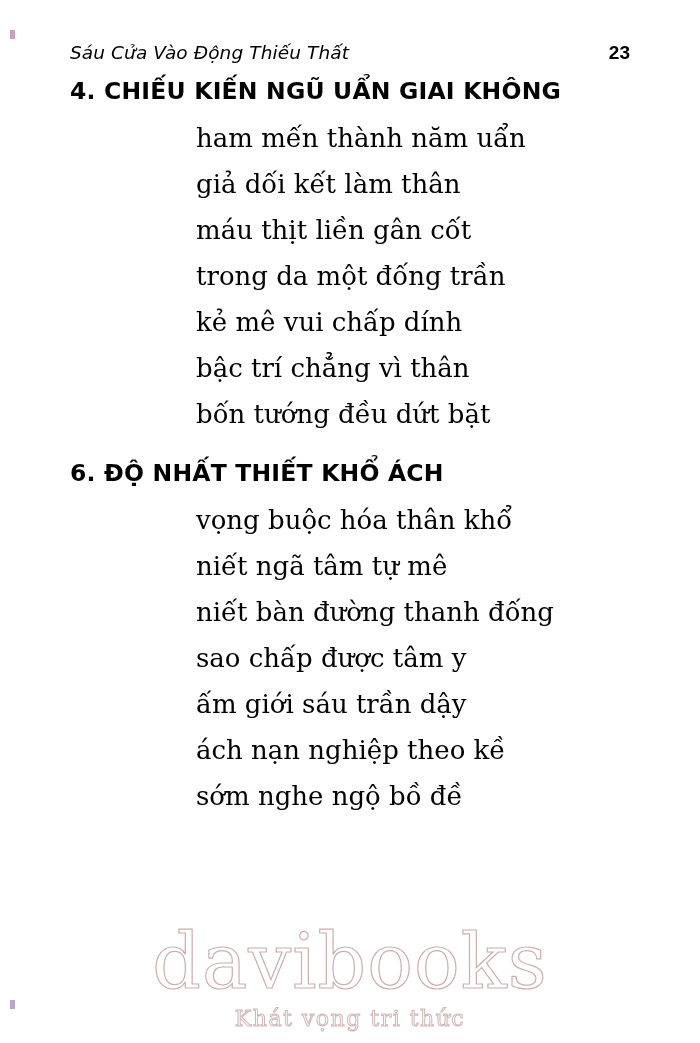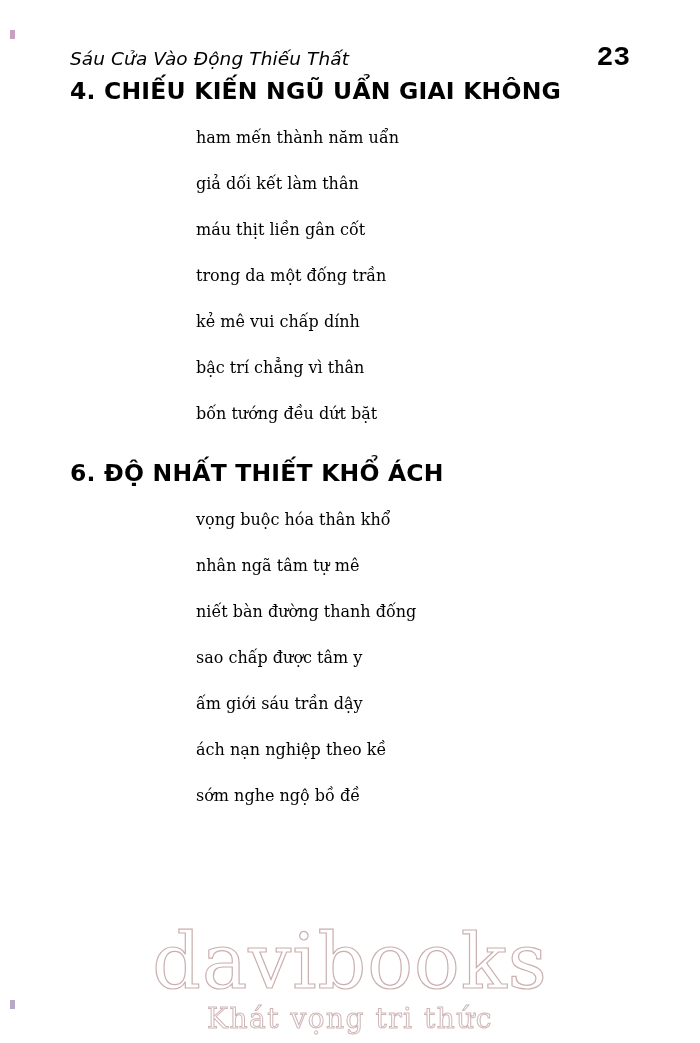--- a/index.html
+++ b/index.html
@@ -35,23 +35,23 @@
     justify-content: space-between;
   }
   .header-title {
     font-family: "DejaVu Sans", sans-serif;
     font-style: italic;
     font-size: 18.5px;
     letter-spacing: 0.1px;
     white-space: nowrap;
   }
   .header-page {
-    font-family: Liberation Mono, monospace;
+    font-family: Liberation Sans, sans-serif;
     font-weight: bold;
-    font-size: 28px;
+    font-size: 19px;
   }
 
   
   .content {
     position: absolute;
     left: 0;
     top: 77px;
     width: 700px;
   }
 
@@ -72,21 +72,21 @@
     margin-top: 22px;
   }
 
   .verse {
     margin: 0;
     padding: 0;
     list-style: none;
   }
   .verse li {
     font-family: "DejaVu Serif", serif;
-    font-size: 16px;
+    font-size: 26px;
     line-height: 46px;
     margin-left: 196px;
     white-space: nowrap;
   }
 
   
   .watermark {
     position: absolute;
     left: 0;
     top: 922px;
@@ -98,21 +98,21 @@
   .wm-main {
     font-family: "DejaVu Serif", serif;
     font-size: 76px;
     line-height: 80px;
     color: transparent;
     -webkit-text-stroke: 1.2px rgba(160,110,110,0.55);
     letter-spacing: 1px;
   }
   .wm-sub {
     font-family: "DejaVu Serif", serif;
-    font-size: 28px;
+    font-size: 22px;
     line-height: 42px;
     color: transparent;
     -webkit-text-stroke: 1px rgba(160,110,110,0.5);
     letter-spacing: 1.5px;
     margin-top: -4px;
   }
 
   
   .edge-mark {
     position: absolute;
@@ -148,21 +148,21 @@
         <li>kẻ mê vui chấp dính</li>
         <li>bậc trí chẳng vì thân</li>
         <li>bốn tướng đều dứt bặt</li>
       </ul>
     </div>
 
     <div class="section">
       <h2 class="section-title">6. ĐỘ NHẤT THIẾT KHỔ ÁCH</h2>
       <ul class="verse">
         <li>vọng buộc hóa thân khổ</li>
-        <li>nhân ngã tâm tự mê</li>
+        <li>niết ngã tâm tự mê</li>
         <li>niết bàn đường thanh đống</li>
         <li>sao chấp được tâm y</li>
         <li>ấm giới sáu trần dậy</li>
         <li>ách nạn nghiệp theo kề</li>
         <li>sớm nghe ngộ bồ đề</li>
       </ul>
     </div>
 
   </div>
 

